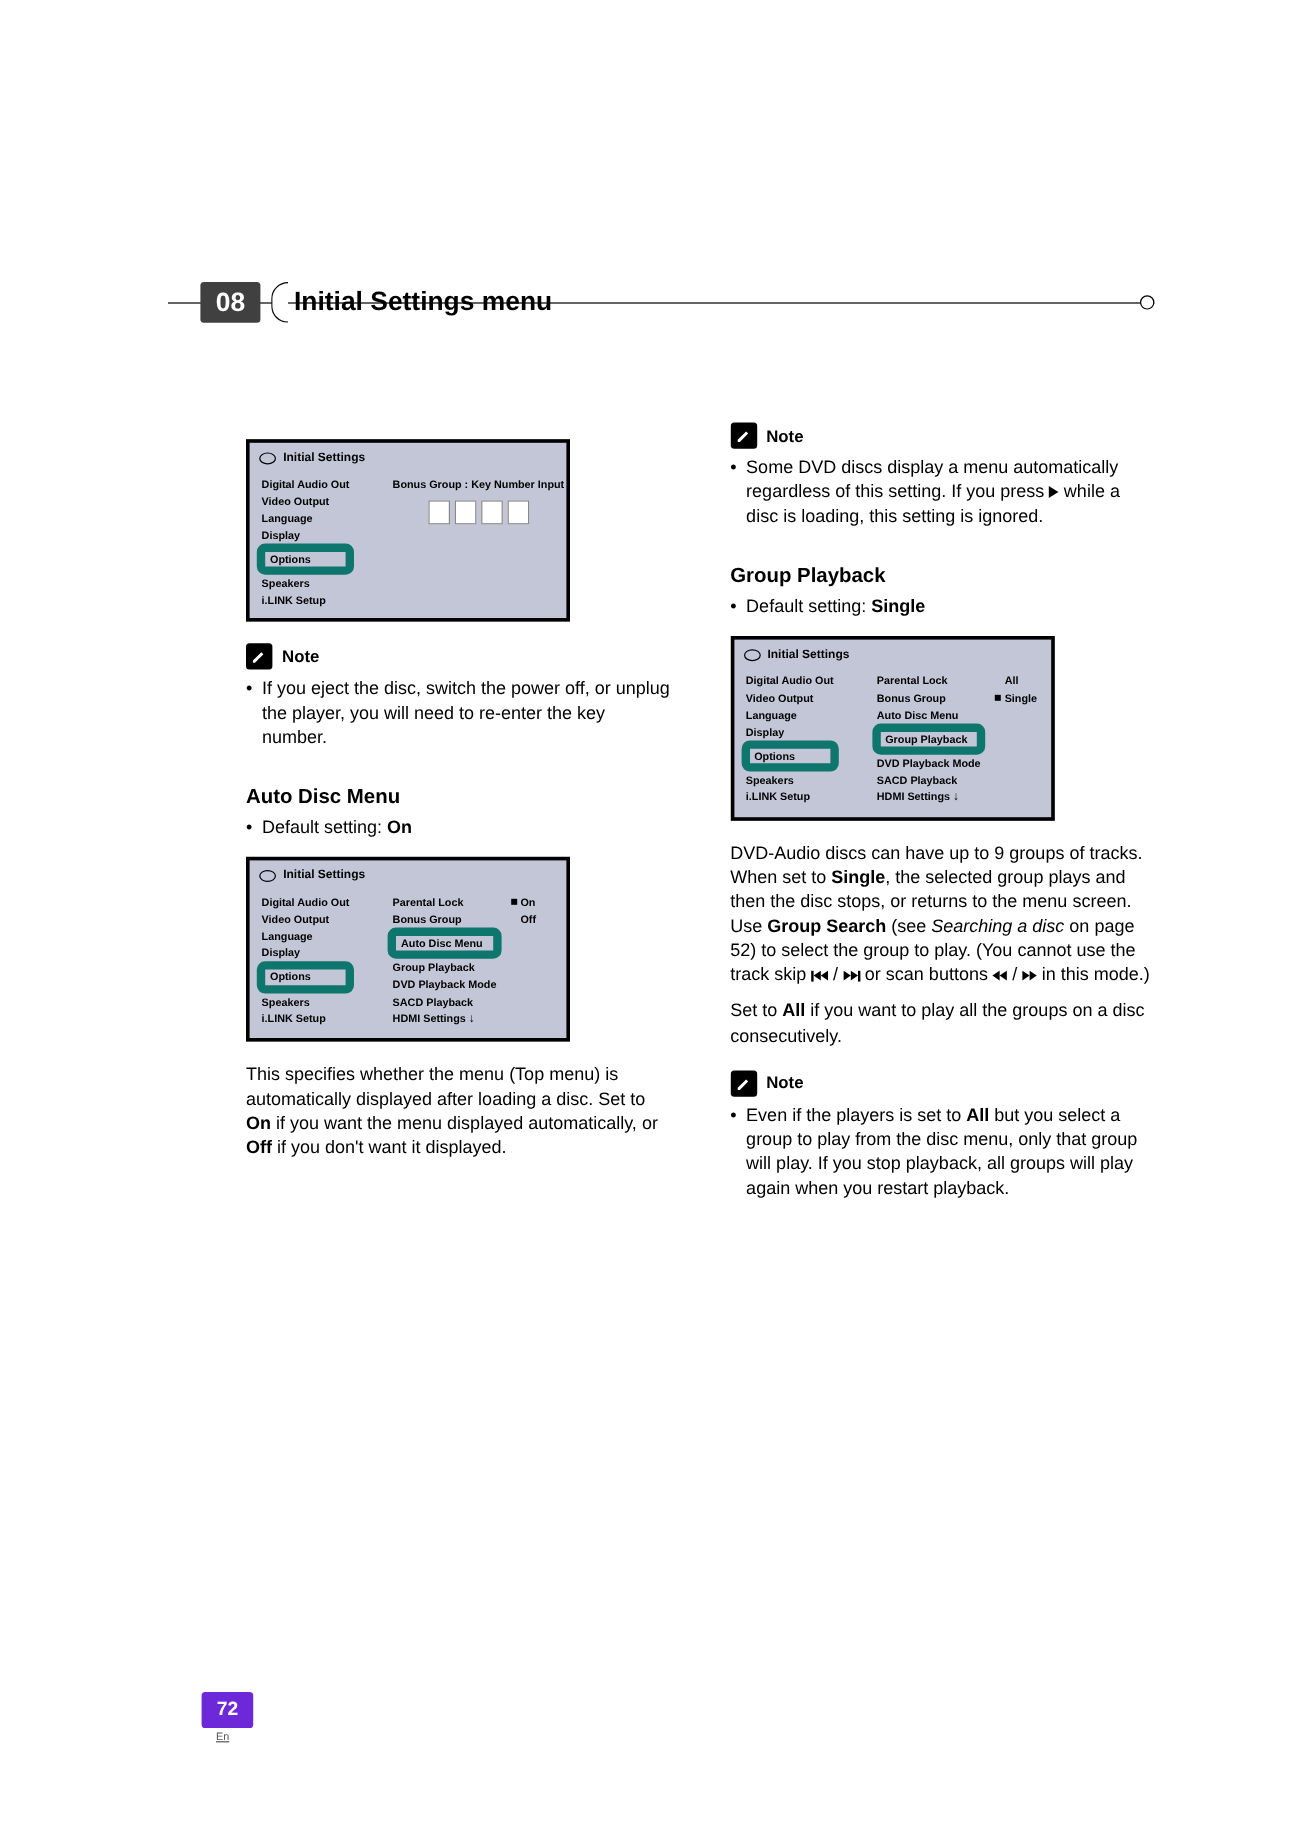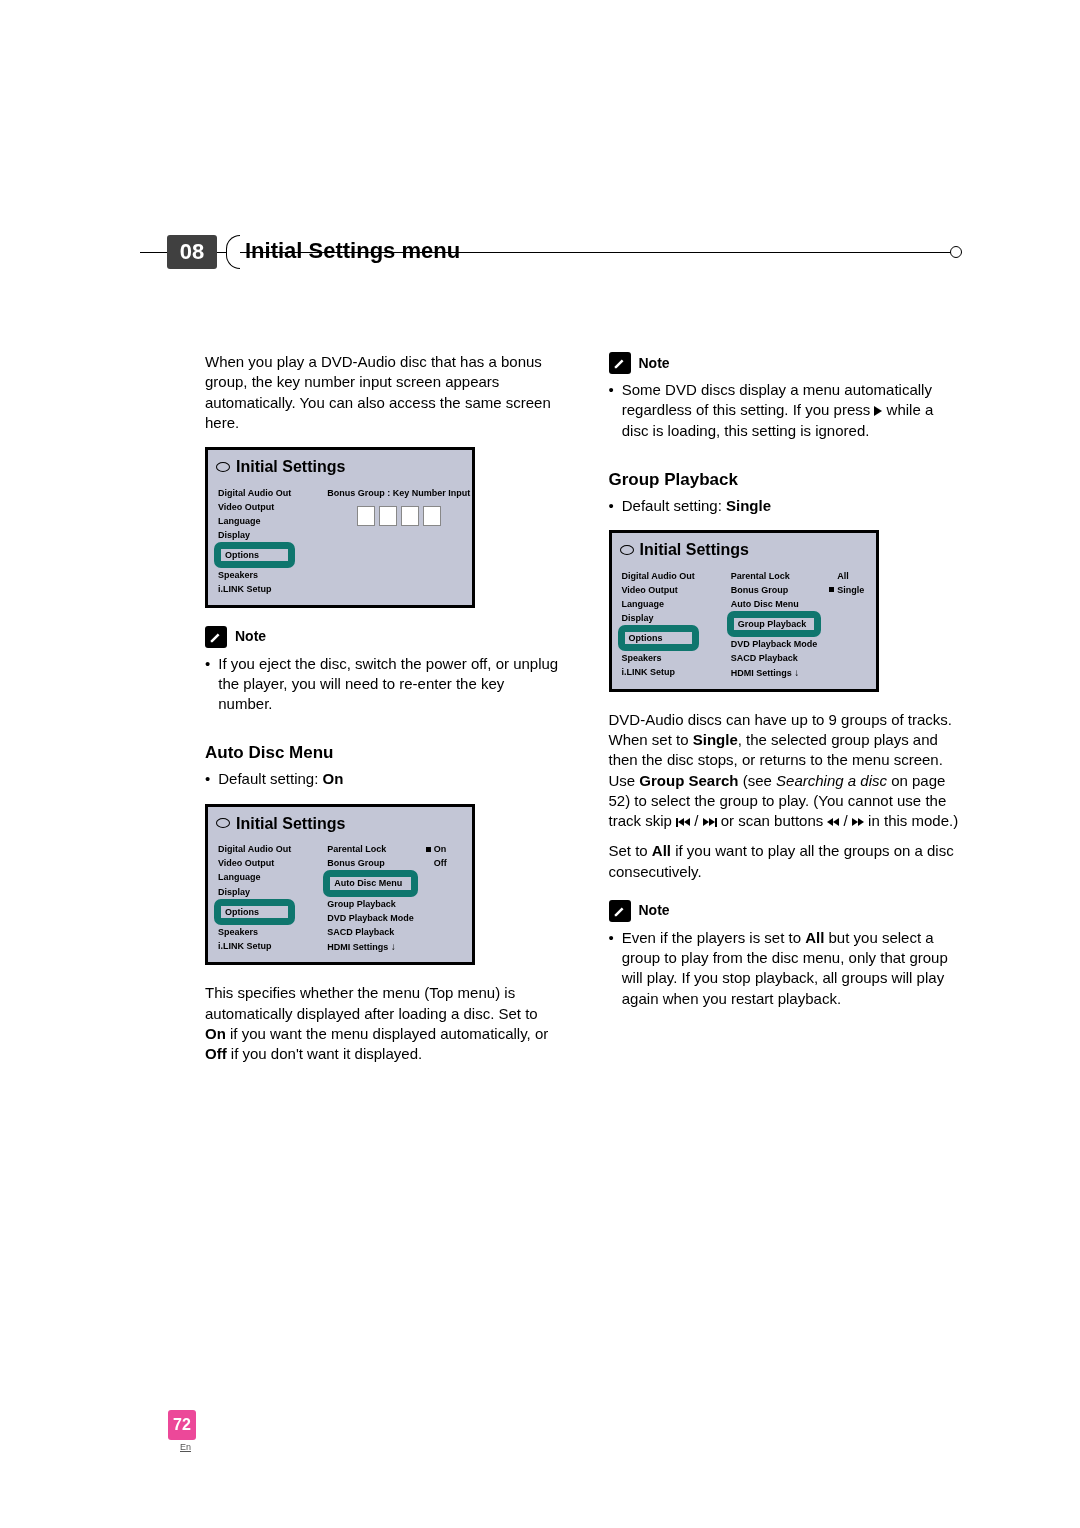--- a/index.html
+++ b/index.html
@@ -136,21 +136,21 @@
     font-size: 9px;
     font-weight: bold;
     color: #000;
     margin: 14px 0 18px 0;
   }
   .ui-title {
     display: flex;
     align-items: center;
     gap: 6px;
     padding: 6px 8px 8px 8px;
-    font-size: 16px;
+    font-size: 10px;
   }
   .ui-ellipse {
     width: 14px; height: 10px; border: 1px solid #000; border-radius: 50%;
   }
   .ui-cols { display: flex; padding: 0 6px 8px 6px; gap: 4px; }
   .ui-col1 { width: 86px; }
   .ui-col2 { flex: 1; margin-left: 24px; }
   .ui-col3 { width: 62px; }
   .ui-item { padding: 1px 4px; white-space: nowrap; }
   .ui-item.boxed { border: 7px solid #0f766e; border-radius: 7px; padding: 0 4px; }
@@ -158,23 +158,23 @@
   .sq { width:5px; height:5px; background:#000; display:inline-block; flex:0 0 auto; }
   .digit-row { display:flex; gap:4px; justify-content:center; margin-top:6px; }
   .digit-cell { width:18px; height:20px; background:#fff; border:1px solid #888; }
   .down-arrow { font-size:10px; }
 
   
   .page-num-badge {
     position: absolute;
     bottom: 88px;
     left: 168px;
-    width: 28px;
+    width: 43px;
     height: 30px;
-    background: #ec4899;
+    background: #6d28d9;
     color: #fff;
     font-weight: bold;
     display: flex;
     align-items: center;
     justify-content: center;
     border-radius: 3px;
     font-size: 16px;
   }
   .page-lang {
     position: absolute;
@@ -192,21 +192,20 @@
 
   <div class="header-rule"></div>
   <div class="header-cap"></div>
   <div class="chapter-badge">08</div>
   <div class="chapter-bracket"></div>
   <div class="chapter-title">Initial Settings menu</div>
 
   <div class="columns">
 
     <div class="col">
-      <p>When you play a DVD-Audio disc that has a bonus group, the key number input screen appears automatically. You can also access the same screen here.</p>
 
       <div class="ui-box">
         <div class="ui-title">
           <span class="ui-ellipse"></span>
           <span>Initial Settings</span>
         </div>
         <div class="ui-cols">
           <div class="ui-col1">
             <div class="ui-item">Digital Audio Out</div>
             <div class="ui-item">Video Output</div>

